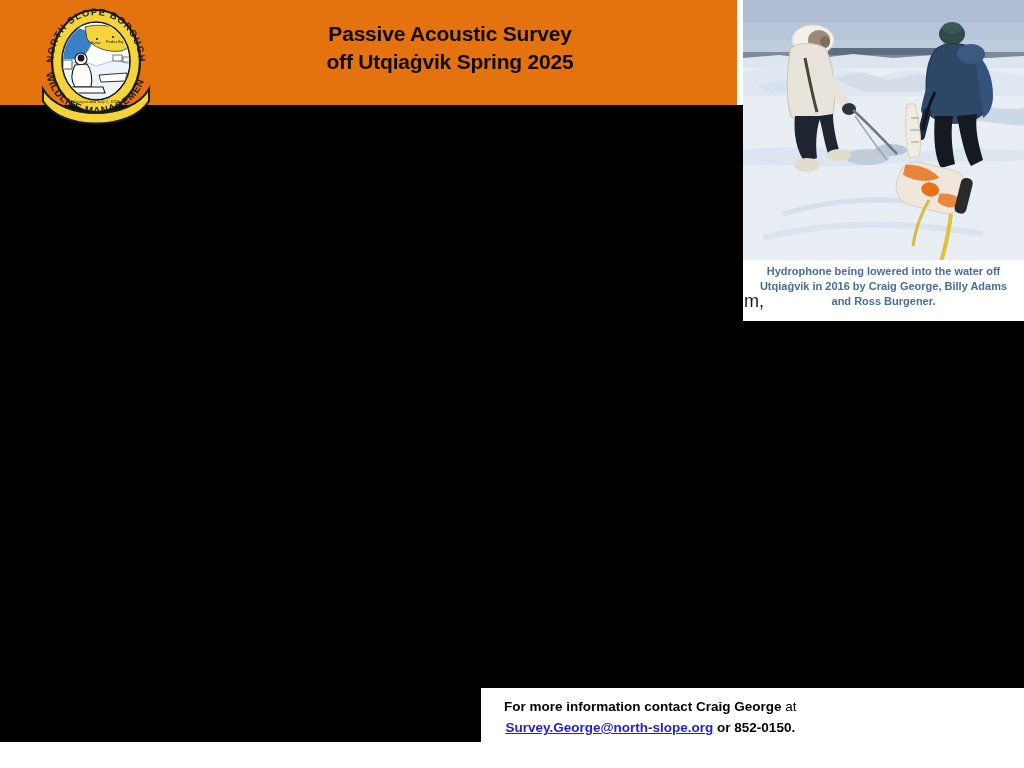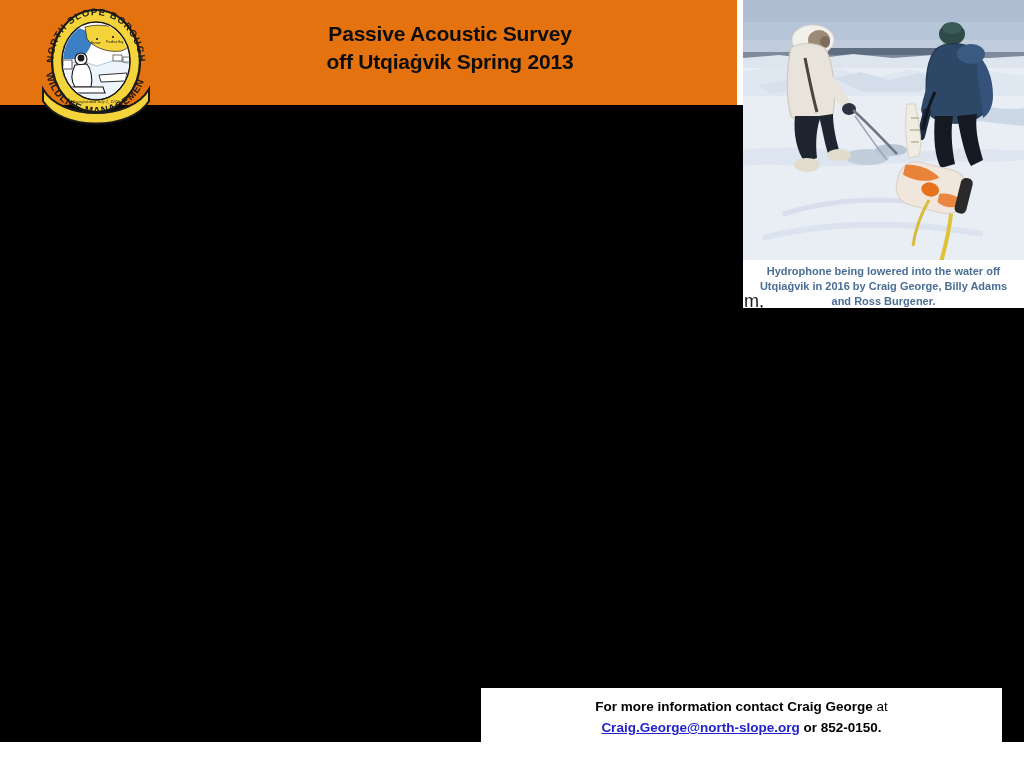--- a/index.html
+++ b/index.html
@@ -71,21 +71,21 @@
     background: #c3cfdd;
   }
   .photo svg { display: block; }
 
   
   .caption-box {
     position: absolute;
     left: 743px;
     top: 260px;
     width: 281px;
-    height: 48px;
+    height: 61px;
     background: #ffffff;
     display: flex;
     align-items: flex-start;
     justify-content: center;
   }
   .caption-text {
     width: 258px;
     margin-top: 4px;
     text-align: center;
     color: #4a6e96;
@@ -108,21 +108,22 @@
   
   .contact-box {
     position: absolute;
     left: 481px;
     top: 688px;
     width: 521px;
     height: 54px;
     background: #ffffff;
     display: flex;
     align-items: flex-start;
-    justify-content: center;
+    justify-content: flex-start;
+    padding-left: 23px;
   }
   .contact-text {
     margin-top: 9px;
     text-align: center;
     font-size: 13.5px;
     line-height: 1.55;
     color: #000000;
   }
   .contact-strong { font-weight: bold; }
   .contact-light  { font-weight: normal; }
@@ -137,21 +138,21 @@
 <body>
 
 <div id="slide">
 
   <div class="body-canvas"></div>
 
   <div class="header-band"></div>
 
   <div class="title-block">
     <span class="title-line">Passive Acoustic Survey</span>
-    <span class="title-line">off Utqiaġvik Spring 2013</span>
+    <span class="title-line">off Utqiaġvik Spring 2025</span>
   </div>
 
   <div class="logo">
     <svg width="118" height="128" viewBox="0 0 118 128" xmlns="http://www.w3.org/2000/svg">
       <defs>
         <path id="arcTop" d="M 16,62 A 43,50 0 0 1 102,62" fill="none"></path>
         <path id="arcBot" d="M 10,74 A 50,46 0 0 0 108,74" fill="none"></path>
         <clipPath id="innerClip">
           <ellipse cx="59" cy="58" rx="33" ry="38"></ellipse>
         </clipPath>
@@ -294,17 +295,17 @@
 
   <div class="caption-box">
     <div class="caption-text">Hydrophone being lowered into the water off Utqiaġvik in 2016 by Craig George, Billy Adams and Ross Burgener.</div>
   </div>
 
   <div class="text-fragment">m,</div>
 
   <div class="contact-box">
     <div class="contact-text">
       <span class="contact-strong">For more information contact Craig George</span><span class="contact-light"> at</span><br>
-      <a class="contact-link" href="#">Craig.George@north-slope.org</a><span class="contact-tail"> or 852-0150.</span>
+      <a class="contact-link" href="#">Survey.George@north-slope.org</a><span class="contact-tail"> or 852-0150.</span>
     </div>
   </div>
 
 </div>
 
 </body></html>

